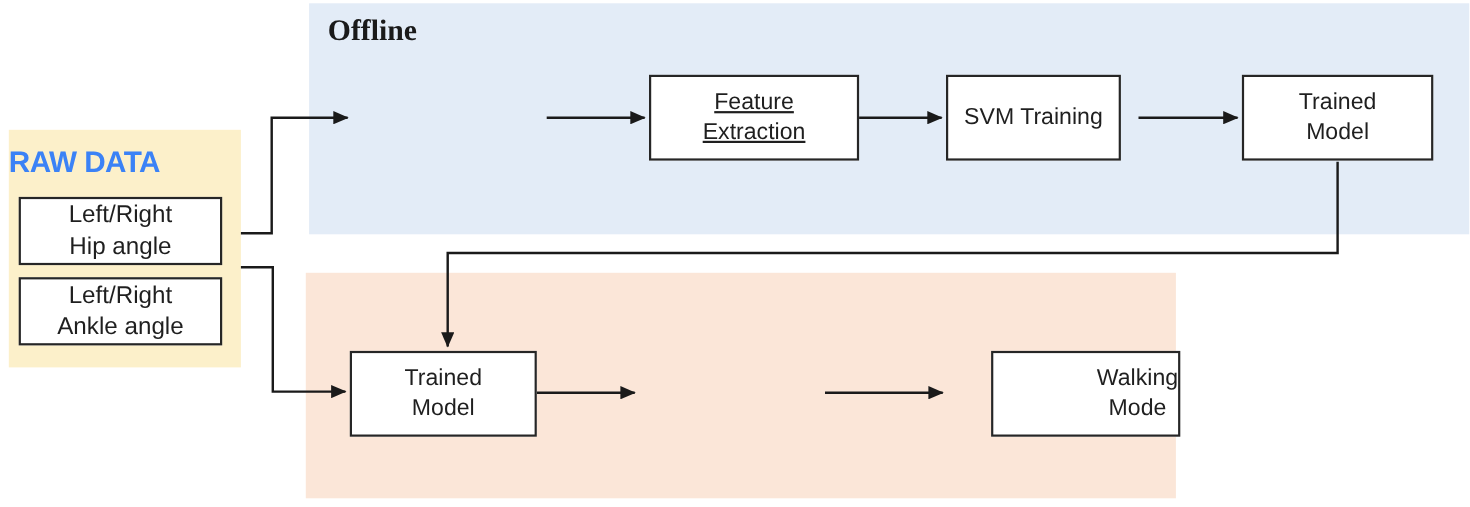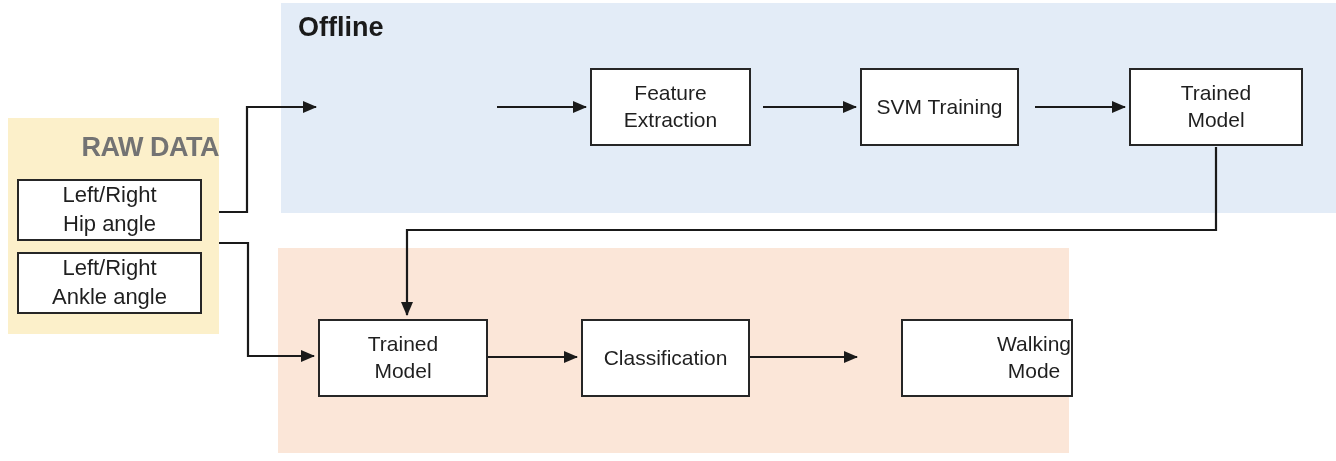--- a/index.html
+++ b/index.html
@@ -26,37 +26,38 @@
   .region-online {
     left: 278px; top: 248px;
     width: 791px; height: 205px;
   }
   .region-title {
     position: absolute;
     font-size: 27px;
     font-weight: bold;
     color: #1a1a1a;
     white-space: nowrap;
+    font-family: Liberation Serif, serif;
   }
   .offline-title { left: 298px; top: 12px; }
   .online-title  { left: 298px; top: 265px; }
 
   .raw-panel {
     position: absolute;
     left: 8px; top: 118px;
     width: 211px; height: 216px;
   }
   .raw-title {
     position: absolute;
     left: 8px; top: 132px;
     width: 211px;
-    text-align: right;
+    text-align: left;
     font-size: 27px;
     font-weight: bold;
-    color: #737373;
+    color: #3b82f6;
     letter-spacing: -0.5px;
   }
 
   .node {
     position: absolute;
     background: #ffffff;
     border: 2.5px solid #262626;
     box-sizing: border-box;
     display: flex;
     align-items: center;
@@ -66,21 +67,21 @@
   .node-label {
     font-size: 21px;
     line-height: 1.28;
     color: #1f1f1f;
     white-space: pre-line;
   }
   .offline-node { top: 68px; height: 78px; }
   .online-node  { top: 319px; height: 78px; }
 
   .node-curve    { left: 320px;  width: 177px; }
-  .node-feature  { left: 590px;  width: 161px; }
+  .node-feature  { left: 590px;  width: 191px; text-decoration: underline; }
   .node-svm      { left: 860px;  width: 159px; }
   .node-trained1 { left: 1129px; width: 174px; }
 
   .node-trained2 { left: 318px; width: 170px; }
   .node-classif  { left: 581px; width: 169px; }
   .node-walking  { left: 901px; width: 172px; justify-content: flex-end; }
 
   .input-node {
     position: absolute;
     left: 17px;
@@ -148,21 +149,18 @@
   </div>
   <div class="node offline-node node-trained1">
     <span class="node-label">Trained
 Model</span>
   </div>
 
   <div class="node online-node node-trained2">
     <span class="node-label">Trained
 Model</span>
   </div>
-  <div class="node online-node node-classif">
-    <span class="node-label">Classification</span>
-  </div>
   <div class="node online-node node-walking">
     <span class="node-label">Walking
 Mode</span>
   </div>
 
 </div>
 
 </body></html>

